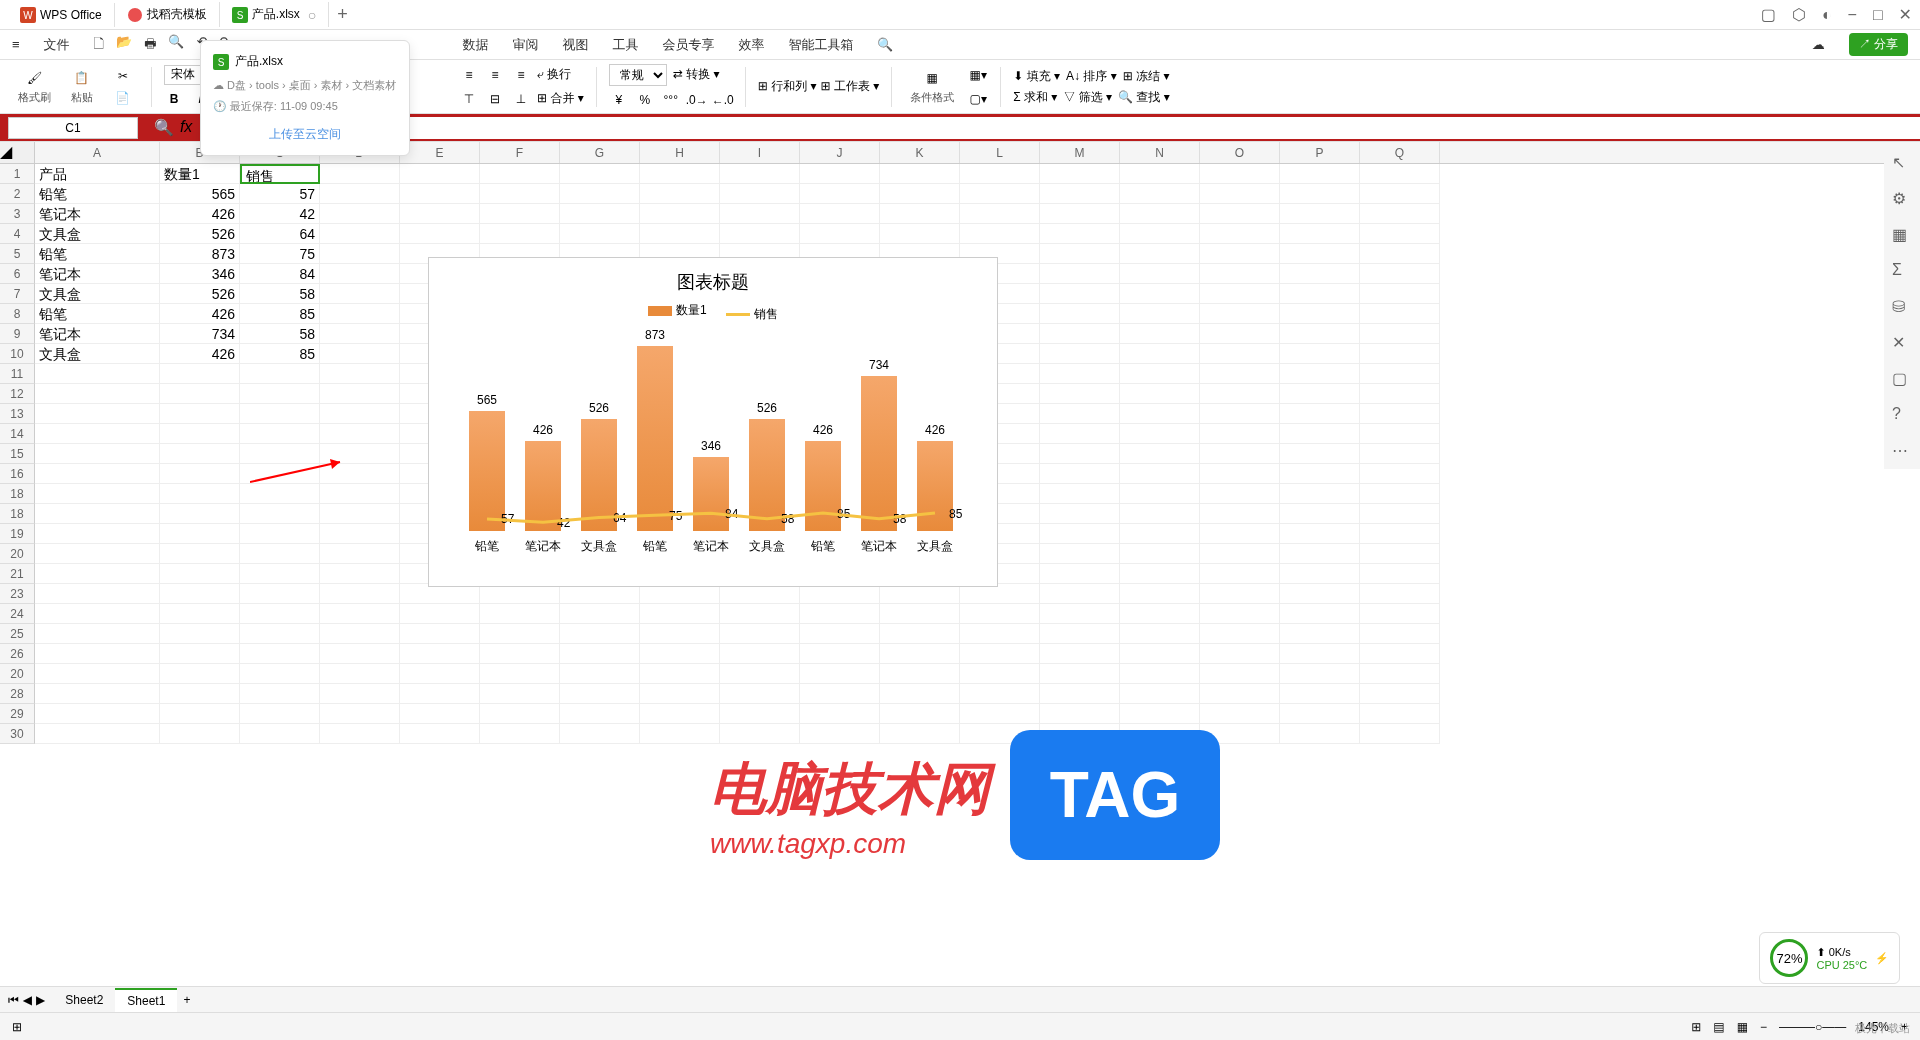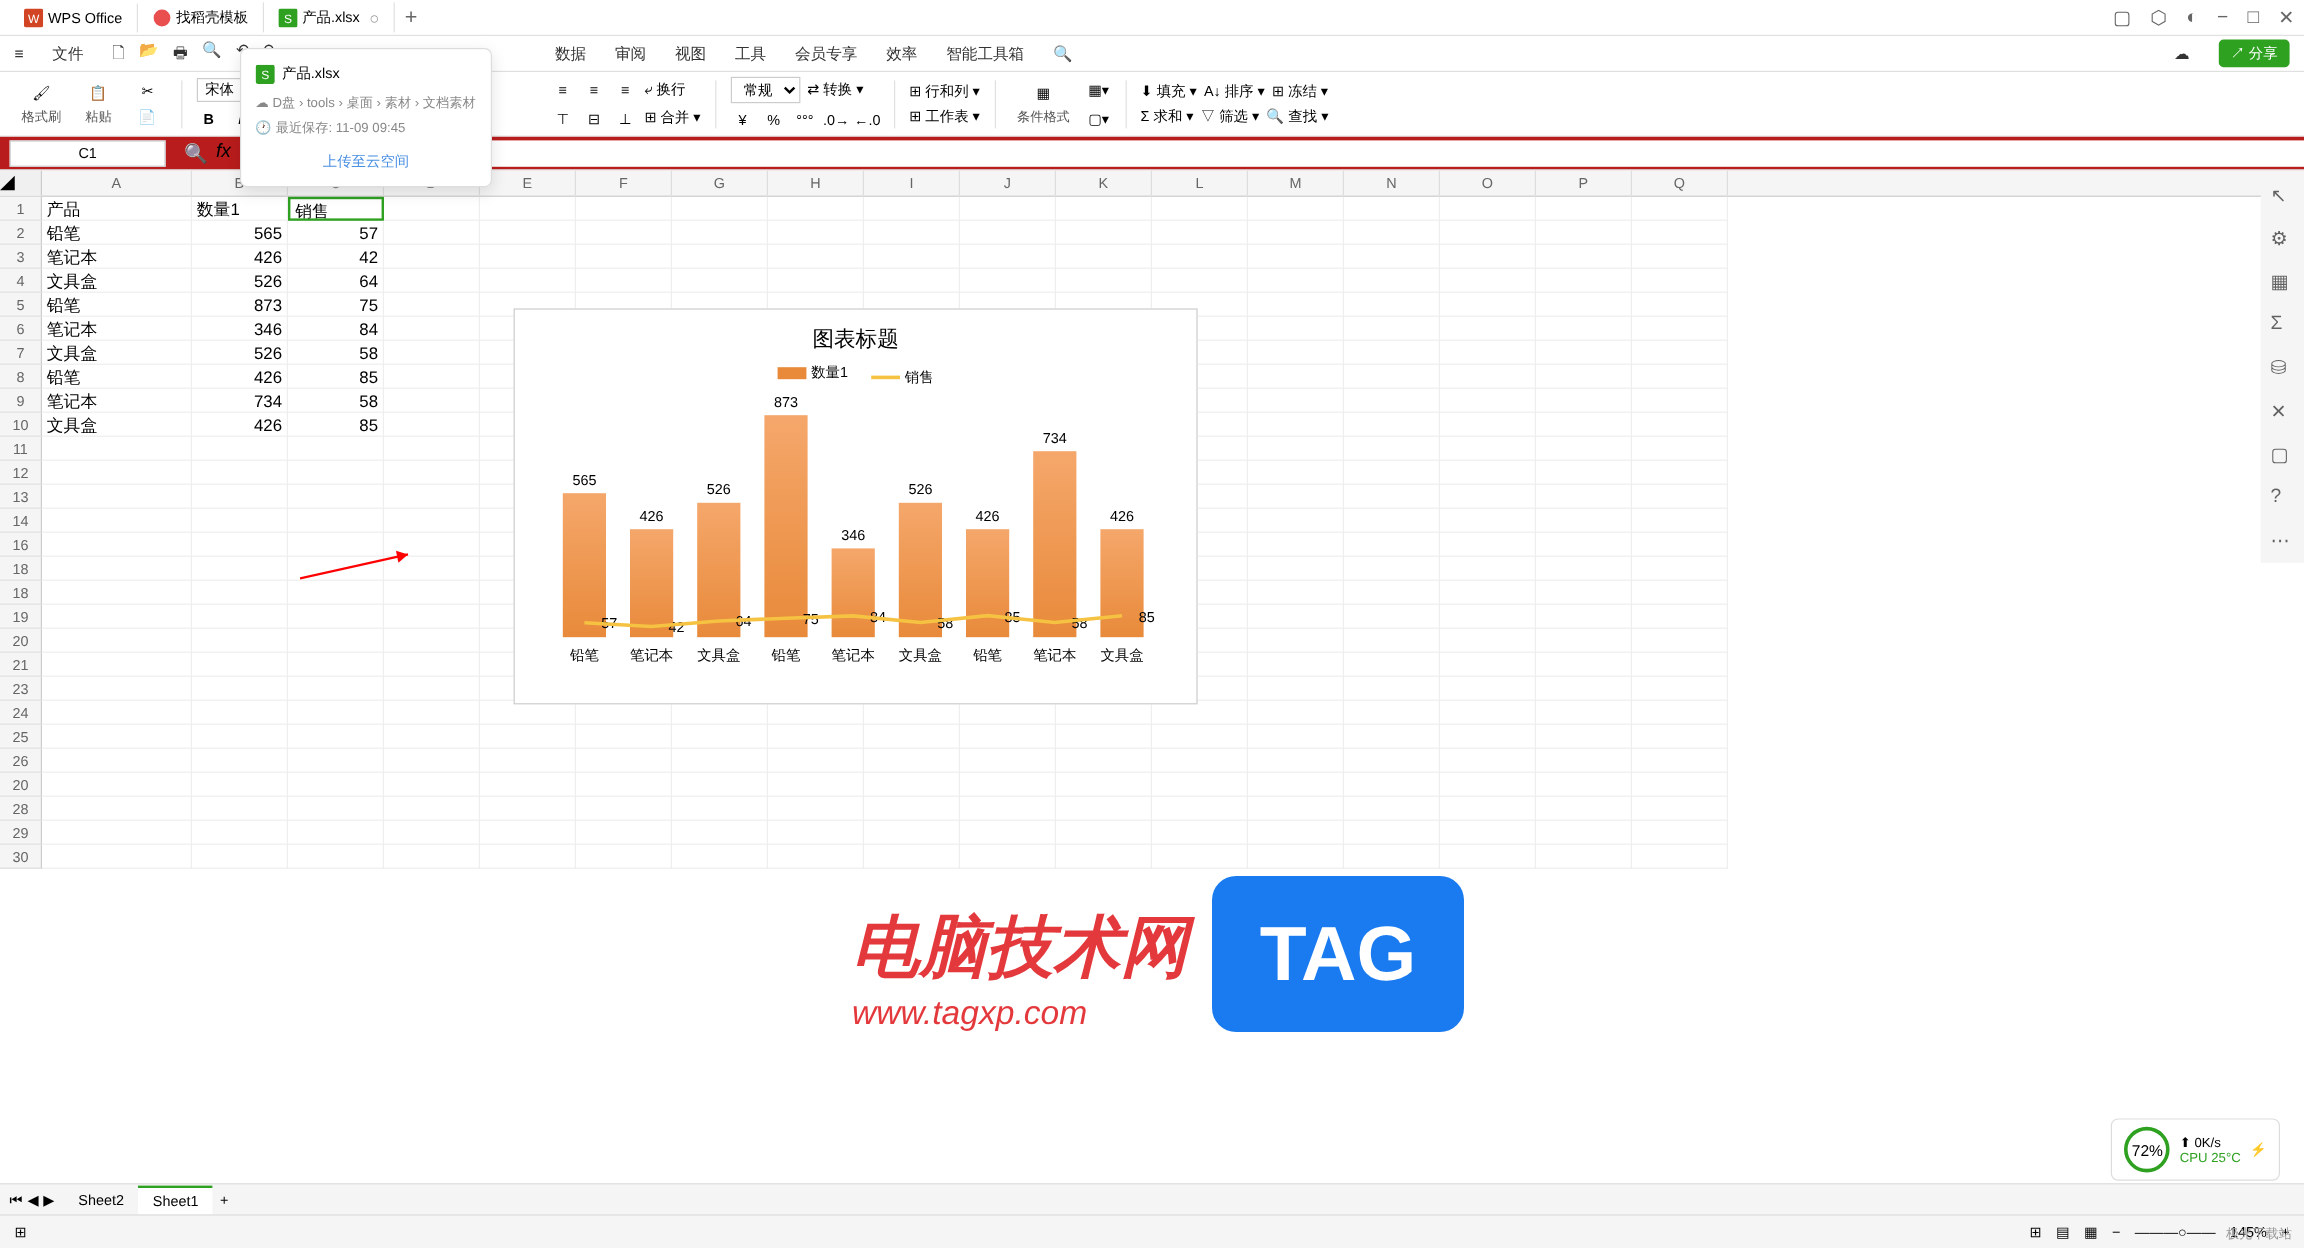--- a/index.html
+++ b/index.html
@@ -202,21 +202,21 @@
     </div>
     <div class="ribbon-row">
       <span class="ribbon-icon">¥</span>
       <span class="ribbon-icon">%</span>
       <span class="ribbon-icon">°°°</span>
       <span class="ribbon-icon">.0→</span>
       <span class="ribbon-icon">←.0</span>
     </div>
   </div>
   <div class="ribbon-sep"></div>
-  <div style="display:flex;flex-direction:column;gap:4px">
+  <div style="display:flex;gap:4px">
     <div class="ribbon-row">
         <span>⊞ <span>行和列</span> ▾</span>
       </div>
     <div class="ribbon-row">
         <span>⊞ <span>工作表</span> ▾</span>
       </div>
   </div>
   <div class="ribbon-sep"></div>
   <div class="ribbon-group">
       <span class="ribbon-icon">▦</span>
@@ -542,20 +542,40 @@
         <div class="cell" style="width: 80px;"></div>
         <div class="cell" style="width: 80px;"></div>
         <div class="cell" style="width: 80px;"></div>
         <div class="cell" style="width: 80px;"></div>
         <div class="cell" style="width: 80px;"></div>
         <div class="cell" style="width: 80px;"></div>
         <div class="cell" style="width: 80px;"></div>
       </div>
       <div class="row">
         <div class="row-header">14</div>
+        <div class="cell" style="width: 125px;"></div>
+        <div class="cell" style="width: 80px;"></div>
+        <div class="cell" style="width: 80px;"></div>
+        <div class="cell" style="width: 80px;"></div>
+        <div class="cell" style="width: 80px;"></div>
+        <div class="cell" style="width: 80px;"></div>
+        <div class="cell" style="width: 80px;"></div>
+        <div class="cell" style="width: 80px;"></div>
+        <div class="cell" style="width: 80px;"></div>
+        <div class="cell" style="width: 80px;"></div>
+        <div class="cell" style="width: 80px;"></div>
+        <div class="cell" style="width: 80px;"></div>
+        <div class="cell" style="width: 80px;"></div>
+        <div class="cell" style="width: 80px;"></div>
+        <div class="cell" style="width: 80px;"></div>
+        <div class="cell" style="width: 80px;"></div>
+        <div class="cell" style="width: 80px;"></div>
+      </div>
+      <div class="row">
+        <div class="row-header">15</div>
         <div class="cell" style="width: 125px;"></div>
         <div class="cell" style="width: 80px;"></div>
         <div class="cell" style="width: 80px;"></div>
         <div class="cell" style="width: 80px;"></div>
         <div class="cell" style="width: 80px;"></div>
         <div class="cell" style="width: 80px;"></div>
         <div class="cell" style="width: 80px;"></div>
         <div class="cell" style="width: 80px;"></div>
         <div class="cell" style="width: 80px;"></div>
         <div class="cell" style="width: 80px;"></div>

